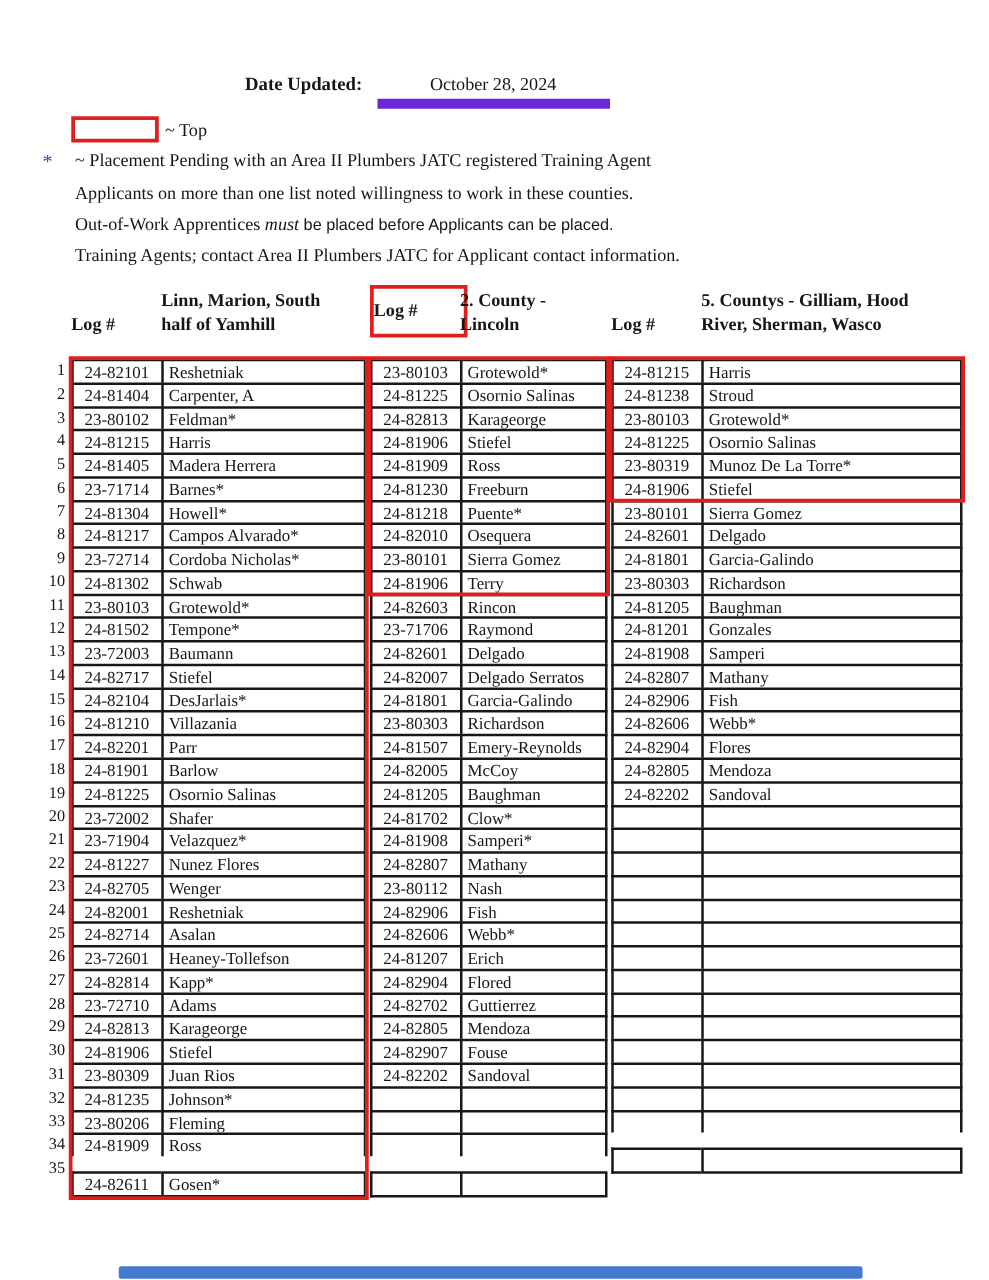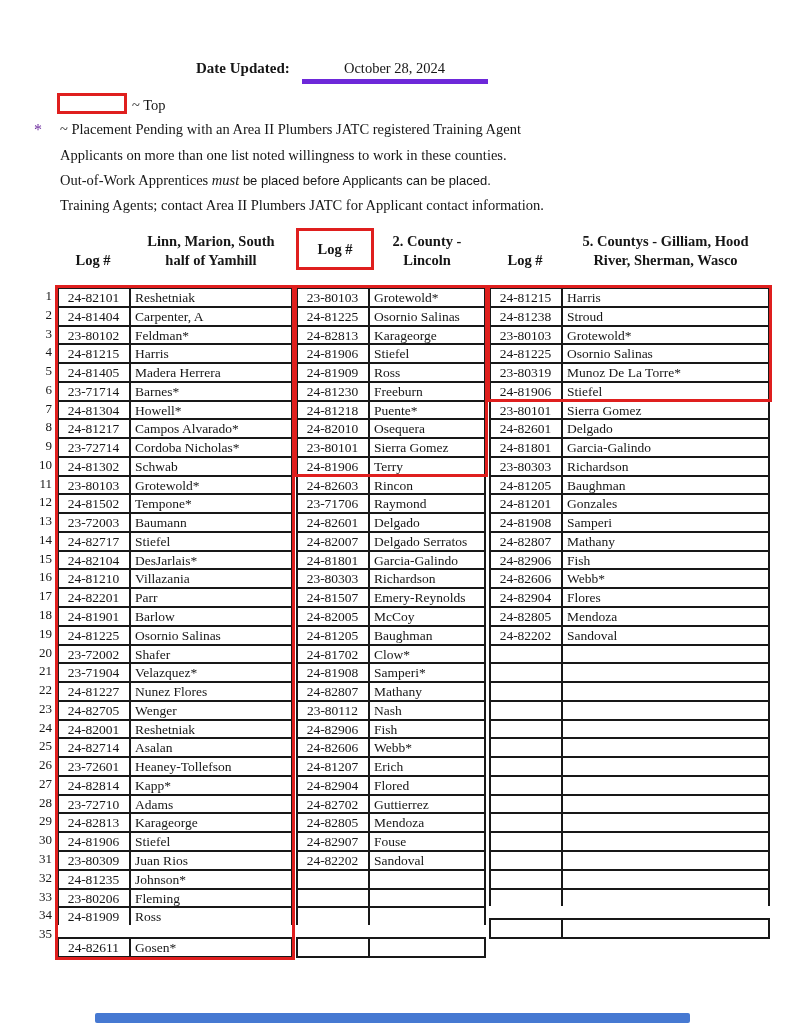--- a/index.html
+++ b/index.html
@@ -4,31 +4,31 @@
 <style>
   :root { --red:#df1f1e; --ink:#181818; }
   html,body {margin:0; padding:0; background:#ffffff;}
   .page {position:relative; width:791px; height:1024px; background:#fff;
          font-family:"Liberation Serif", serif; color:#161616; overflow:hidden;}
 
   
   .date-row {position:absolute; top:60px; left:196px; font-size:15px; white-space:nowrap;}
   .date-label {font-weight:bold;}
   .date-value {display:inline-block; width:186px; text-align:center;
-               border-bottom:5px solid #6d28d9; padding-bottom:2px; margin-left:8px; font-size:14.5px;}
+               border-bottom:8px solid #6d28d9; padding-bottom:2px; margin-left:8px; font-size:14.5px;}
   .top-row {position:absolute; top:93px; left:57px; font-size:14.5px; display:flex; align-items:flex-end;}
   .legend-box {display:inline-block; width:64px; height:15px; border:3px solid var(--red); margin-right:5px;}
   .asterisk {position:absolute; top:121px; left:34px; color:#7030a0; font-size:16px;}
   .note {position:absolute; left:60px; font-size:14.5px; white-space:nowrap;}
   .n1 {top:121px;} .n2 {top:147px;} .n3 {top:172px;} .n4 {top:197px;}
   .n3 .sans {font-family:"Liberation Sans", sans-serif; font-size:13px;}
 
   
   .colhead {position:absolute; top:226px; height:44px; display:flex; flex-direction:column;
-            justify-content:flex-end; text-align:center; font-weight:bold; font-size:14.5px; line-height:19px;}
+            justify-content:flex-end; font-weight:bold; font-size:14.5px; line-height:19px;}
   #h-log-0 {left:57px;  width:72px;}
   #h-reg-0 {left:129px; width:164px;}
   #h-log-1 {left:296px; width:72px; border:3px solid var(--red); height:36px; justify-content:center; top:228px;}
   #h-reg-1 {left:368px; width:118px;}
   #h-log-2 {left:489px; width:72px;}
   #h-reg-2 {left:561px; width:209px;}
 
   
   .gutter {position:absolute; left:26px; top:287px; width:26px; text-align:right; font-size:13px;}
   .gnum {height:18.78px; line-height:18.78px;}

